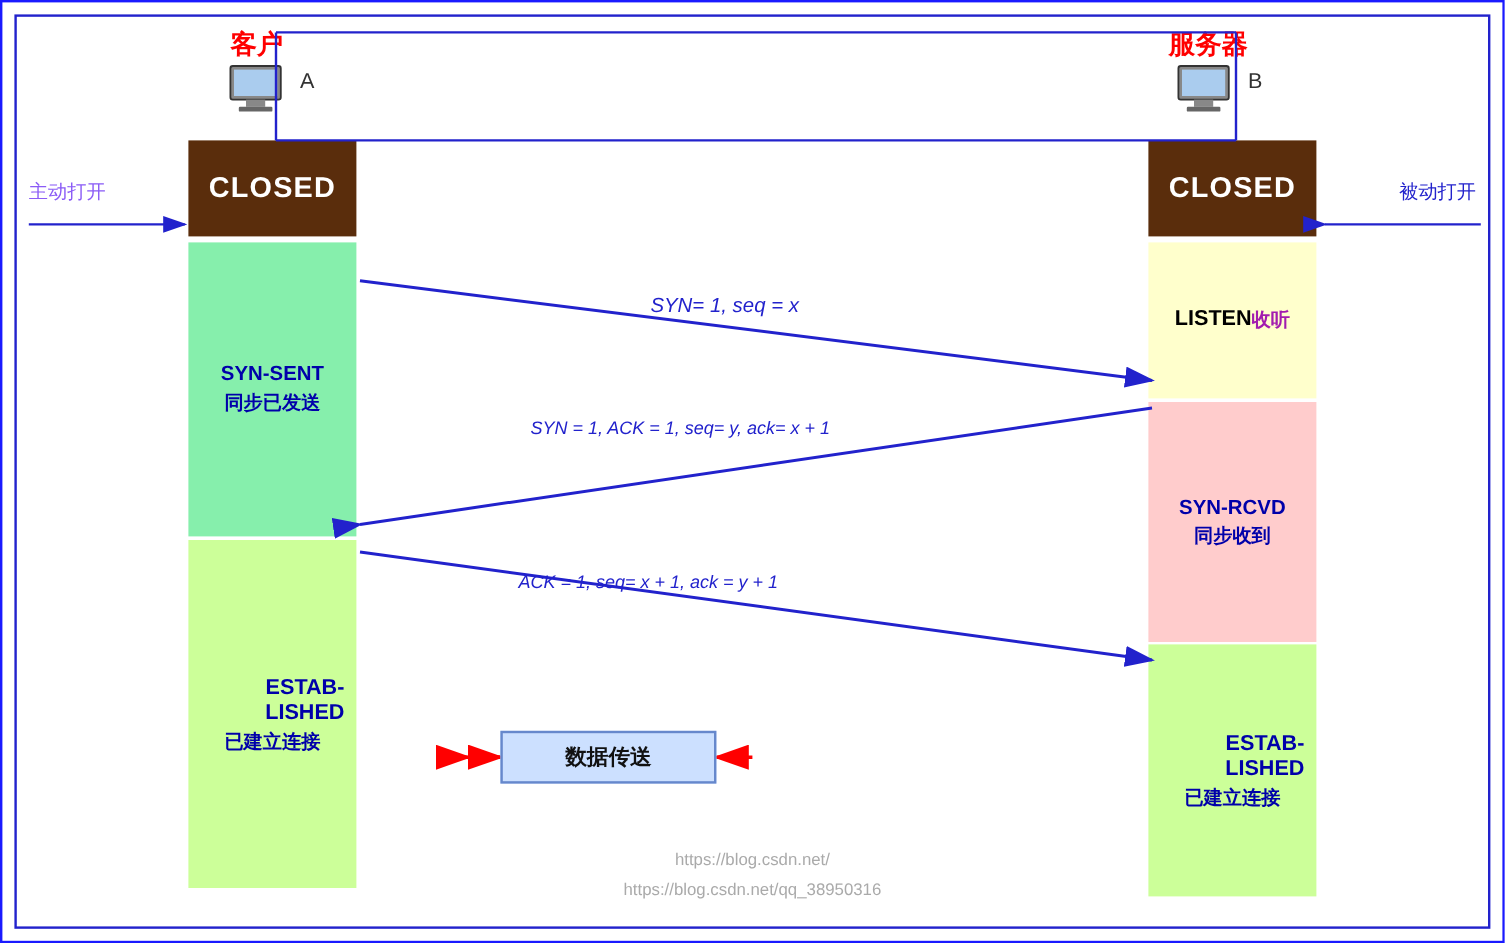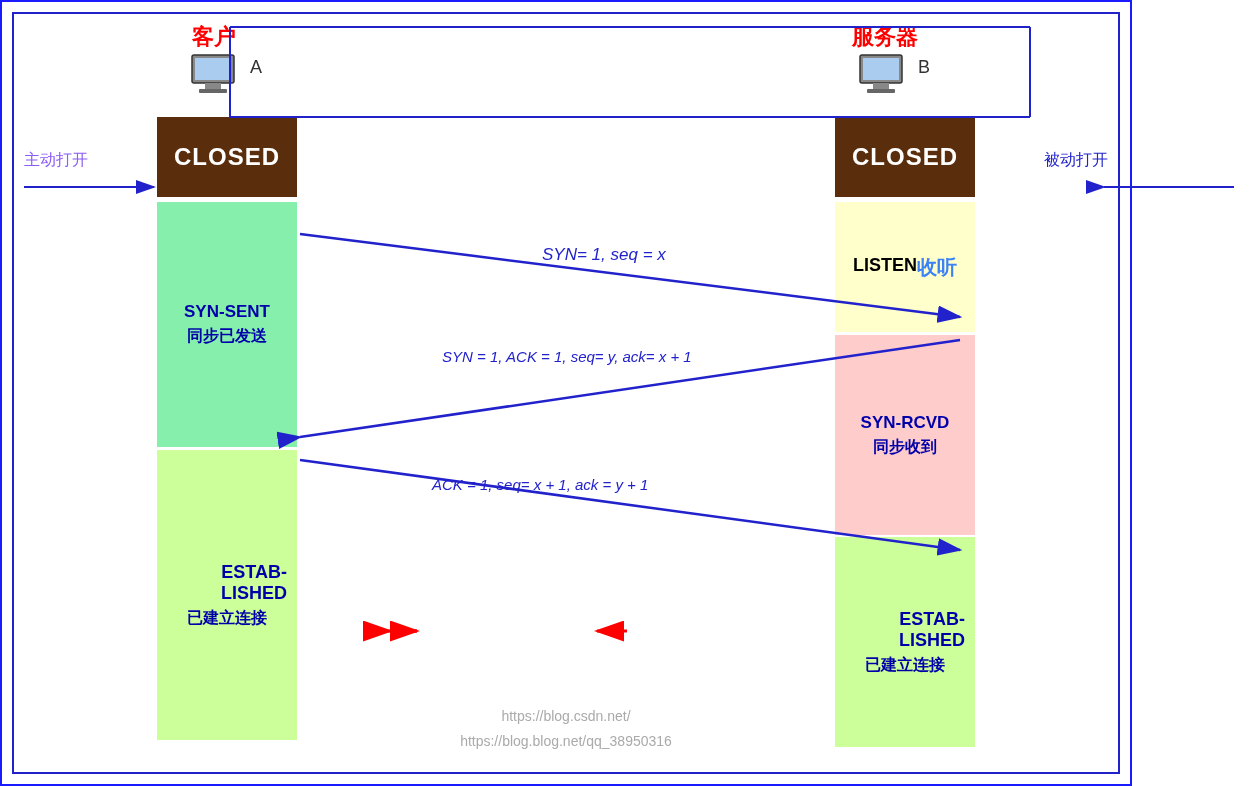--- a/index.html
+++ b/index.html
@@ -5,21 +5,21 @@
     * { margin: 0; padding: 0; box-sizing: border-box; }
     body {
       width: 1254px;
       height: 786px;
       background: white;
       font-family: Arial, sans-serif;
       overflow: hidden;
       position: relative;
     }
     .main-container {
-      width: 1132px;
+      width: 1254px;
       height: 786px;
       position: relative;
       border: 2px solid #1a1aff;
     }
     
     .outer-border {
       position: absolute;
       top: 10px;
       left: 10px;
       right: 10px;
@@ -201,22 +201,22 @@
       justify-content: center;
       padding: 10px;
     }
     .listen-title {
       color: #000;
       font-size: 18px;
       font-weight: bold;
       margin-bottom: 4px;
     }
     .listen-cn {
-      color: #3b82f6;
-      font-size: 20px;
+      color: #a21caf;
+      font-size: 16px;
       font-family: Liberation Serif, serif;
       font-weight: bold;
     }
 
     
     .syn-rcvd-box {
       position: absolute;
       top: 333px;
       right: 155px;
       width: 140px;
@@ -421,17 +421,20 @@
     <line x1="415" y1="629" x2="388" y2="629" stroke="red" stroke-width="3" marker-end="url(#arrowRedLeft)"></line>
 
     <text x="540" y="258" fill="#2222cc" font-size="17" font-style="italic" font-family="Arial">SYN= 1, seq = x</text>
 
     <text x="440" y="360" fill="#2222cc" font-size="15" font-style="italic" font-family="Arial">SYN = 1, ACK = 1, seq= y, ack= x + 1</text>
 
     <text x="430" y="488" fill="#2222cc" font-size="15" font-style="italic" font-family="Arial">ACK = 1, seq= x + 1, ack = y + 1</text>
 
   </svg>
 
+  <div class="data-transfer-box">
+    <div class="data-transfer-text">数据传送</div>
+  </div>
 
   <div class="watermark">https://blog.csdn.net/</div>
-  <div class="watermark2">https://blog.blog.net/qq_38950316</div>
+  <div class="watermark2">https://blog.csdn.net/qq_38950316</div>
 
 </div>
 
 </body></html>

